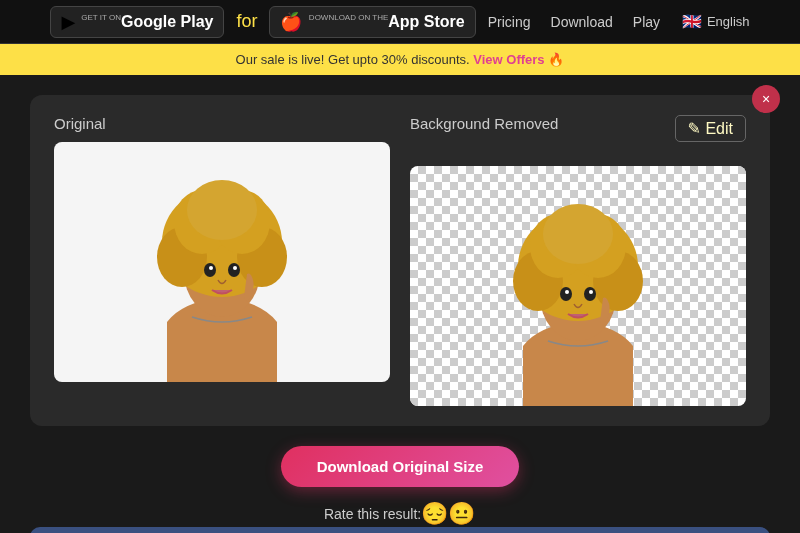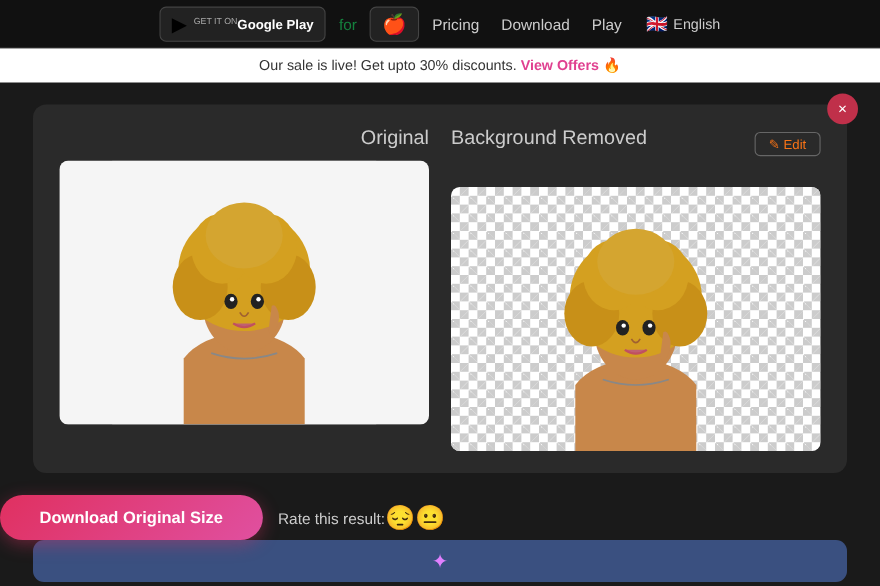--- a/index.html
+++ b/index.html
@@ -38,28 +38,28 @@
     .store-badge-text {
       display: flex;
       flex-direction: row;
     }
     .store-badge-text .get-it {
       font-size: 8px;
       color: #aaa;
       text-transform: uppercase;
     }
     .store-badge-text .store-name {
-      font-size: 12px;
+      font-size: 16px;
       color: #fff;
       font-weight: 600;
     }
 
     .nav-divider {
-      color: #15803d;
-      font-size: 14px;
+      color: #fde047;
+      font-size: 18px;
     }
 
     .nav-links {
       display: flex;
       align-items: center;
       gap: 20px;
     }
     .nav-link {
       color: #ccc;
       font-size: 14px;
@@ -73,21 +73,21 @@
       gap: 5px;
       color: #ccc;
       font-size: 13px;
       cursor: pointer;
       margin-left: 10px;
     }
     .flag-icon { font-size: 16px; }
 
     
     .banner {
-      background: #ffffff;
+      background: #fde047;
       text-align: center;
       padding: 8px;
       font-size: 13px;
       color: #333;
     }
     .banner-link {
       color: #e04090;
       font-weight: 600;
       cursor: pointer;
       text-decoration: none;
@@ -125,40 +125,39 @@
       gap: 20px;
       align-items: flex-start;
     }
 
     .image-panel {
       flex: 1;
     }
 
     .image-label {
       color: #ccc;
-      font-size: 18px;
+      font-size: 15px;
       margin-bottom: 10px;
       font-weight: 500;
-      text-align: right;
     }
 
     .image-label-right {
       display: flex;
       justify-content: space-between;
       align-items: center;
       margin-bottom: 24px;
     }
 
     .edit-btn {
       background: transparent;
       border: 1px solid #666;
-      color: #f97316;
+      color: #fef9c3;
       padding: 3px 12px;
       border-radius: 5px;
-      font-size: 12px;
+      font-size: 16px;
       cursor: pointer;
       display: flex;
       align-items: center;
       gap: 4px;
     }
 
     .img-container {
       width: 100%;
       height: 240px;
       border-radius: 8px;
@@ -192,21 +191,21 @@
     
     .woman-svg {
       width: 100%;
       height: 100%;
     }
 
     
     .bottom-section {
       margin-top: 16px;
       display: flex;
-      flex-direction: row;
+      flex-direction: column;
       align-items: center;
       gap: 14px;
     }
 
     .download-btn {
       background: linear-gradient(135deg, #e03060, #e050a0);
       color: #fff;
       border: none;
       border-radius: 25px;
       padding: 12px 36px;
@@ -255,20 +254,24 @@
     <div class="store-badge-text">
       <span class="get-it">GET IT ON</span>
       <span class="store-name">Google Play</span>
     </div>
   </div>
 
   <span class="nav-divider">for</span>
 
   <div class="store-badge">
     <span class="store-badge-icon">🍎</span>
+    <div class="store-badge-text">
+      <span class="get-it">Download on the</span>
+      <span class="store-name">App Store</span>
+    </div>
   </div>
 
   <div class="nav-links">
     <a class="nav-link">Pricing</a>
     <a class="nav-link">Download</a>
     <a class="nav-link">Play</a>
   </div>
 
   <div class="lang-selector">
     <span class="flag-icon">🇬🇧</span>

